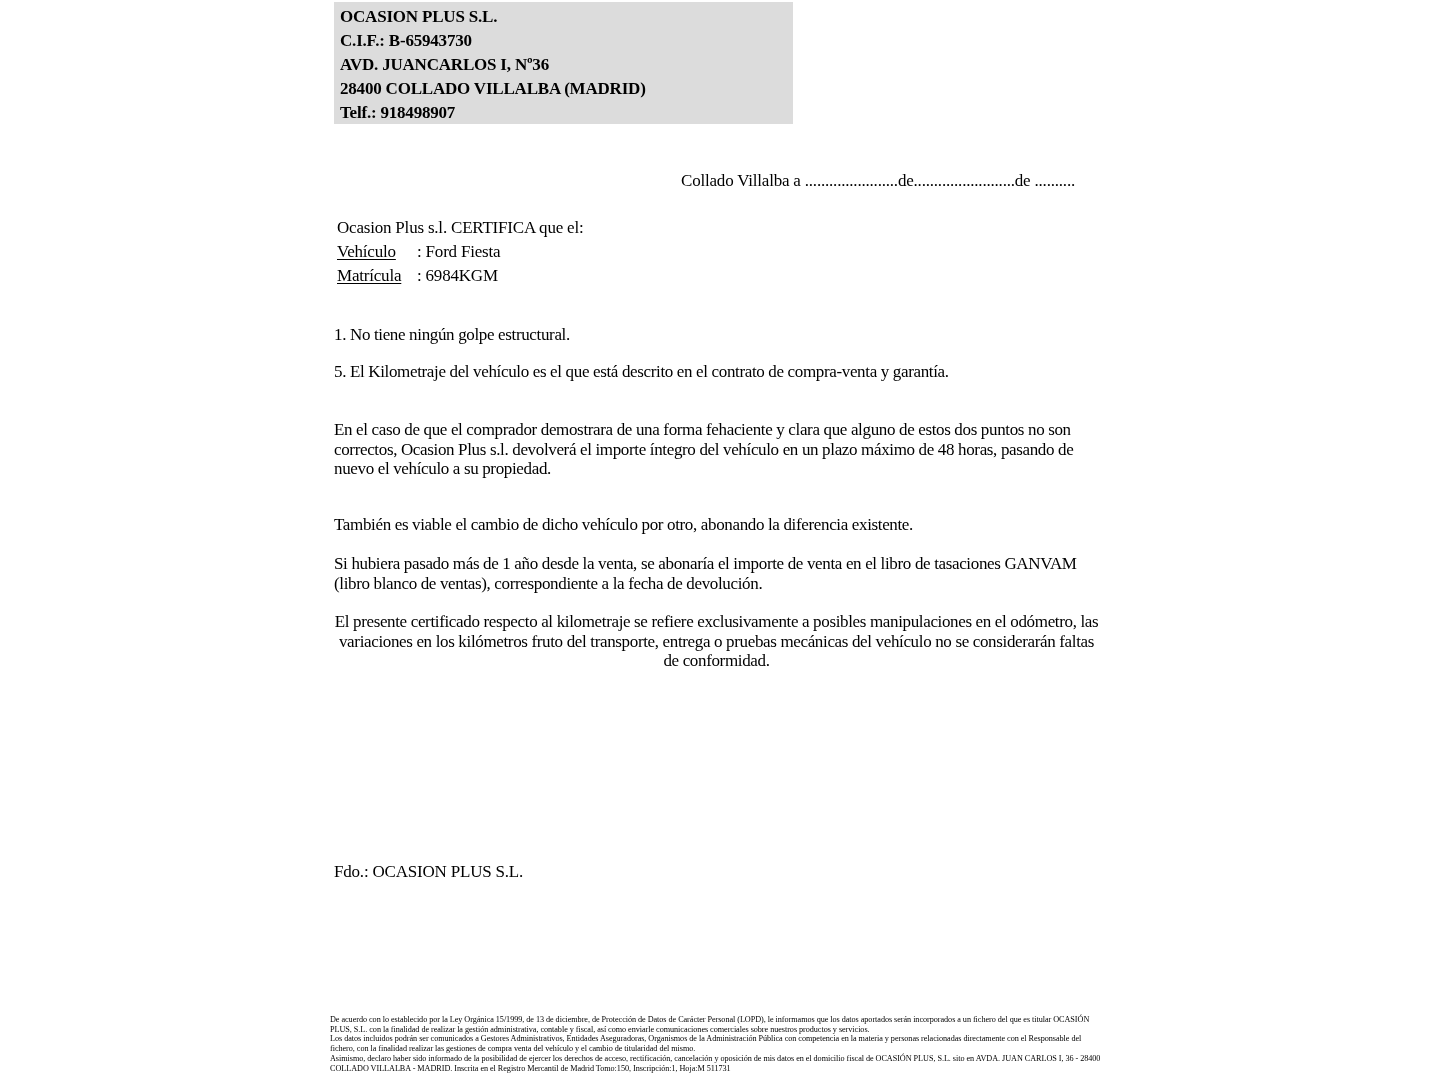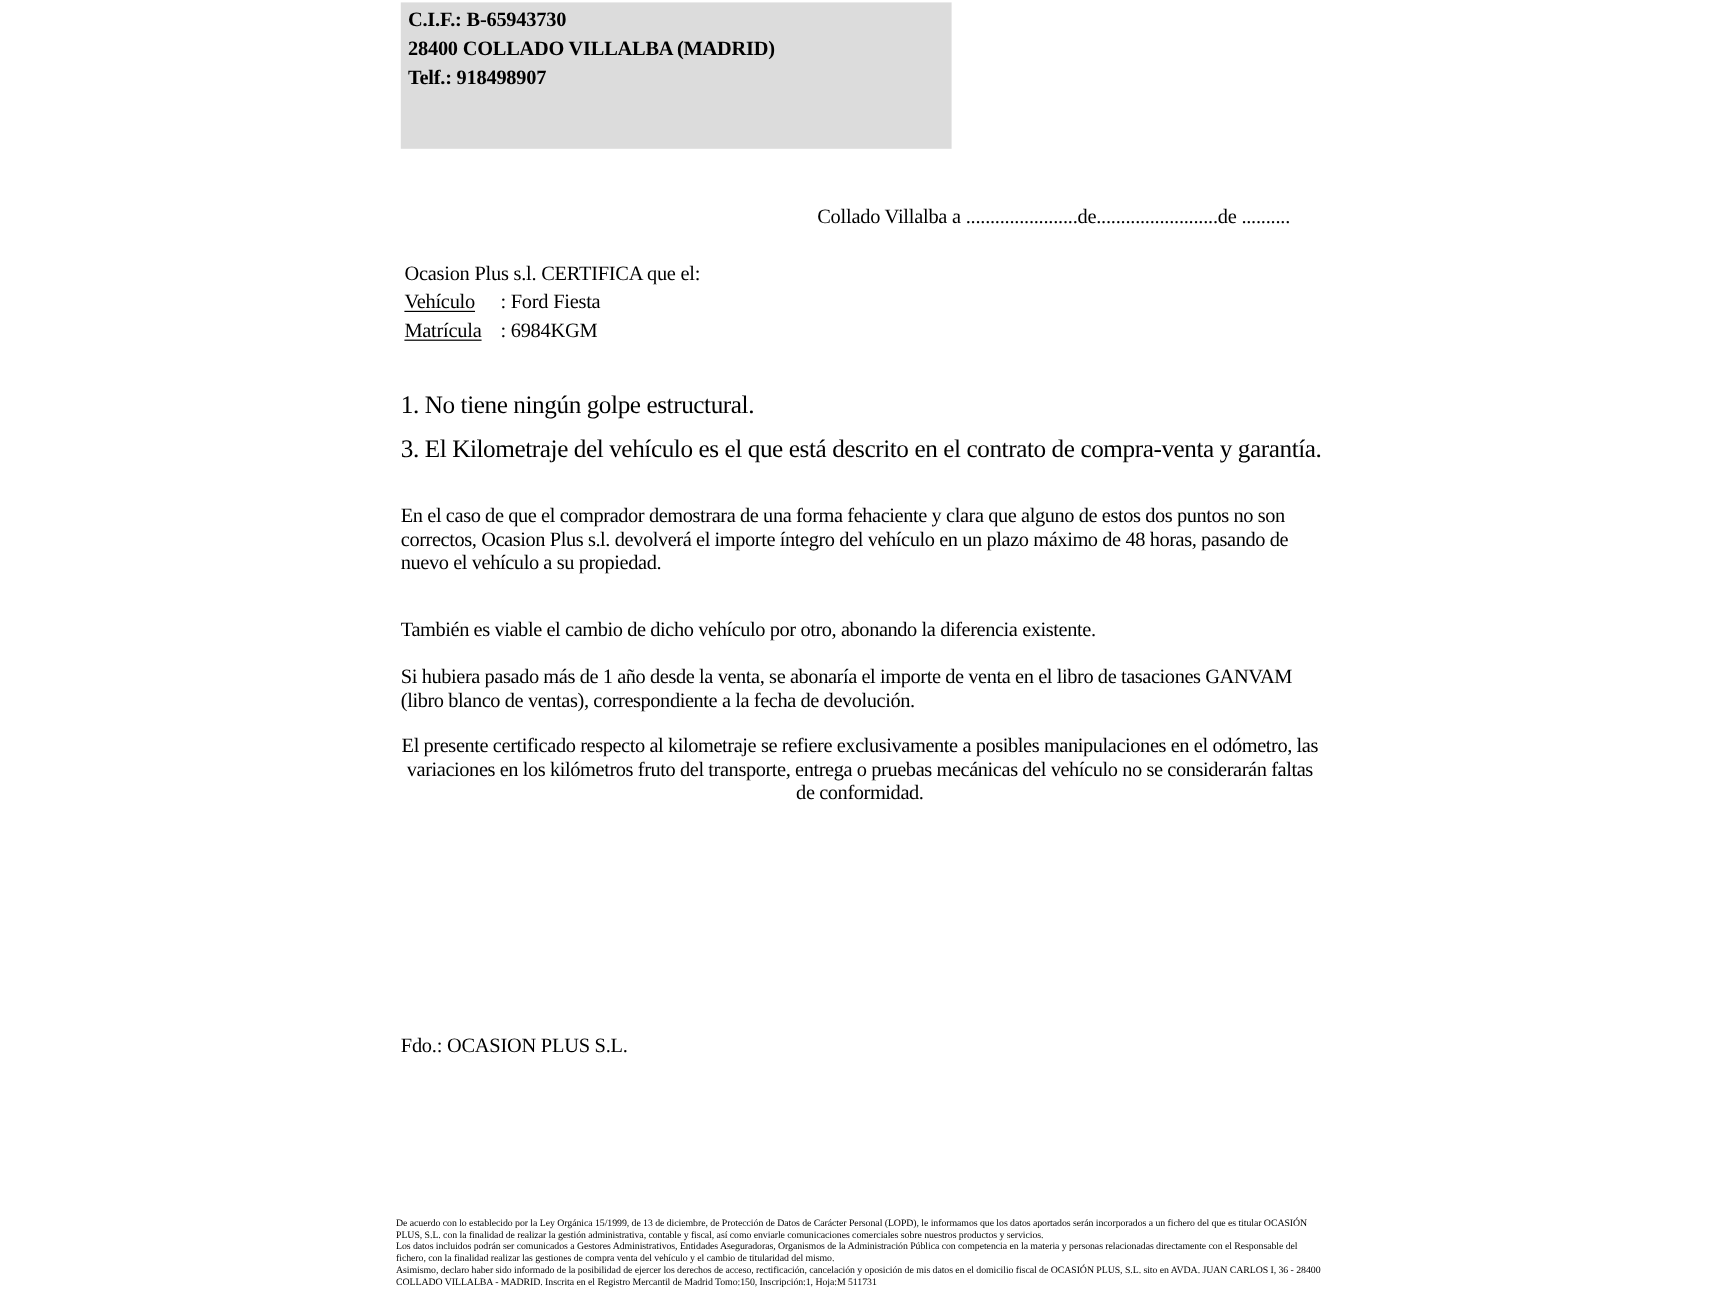--- a/index.html
+++ b/index.html
@@ -55,21 +55,21 @@
   }
   .cert-label {
     display: inline-block;
     width: 80px;
     text-decoration: underline;
     text-underline-offset: 2px;
   }
   .point {
     position: absolute;
     left: 334px;
-    font-size: 21px;
+    font-size: 17px;
     letter-spacing: -0.35px;
     white-space: nowrap;
   }
   .point-1 { top: 325px; }
   .point-2 { top: 362px; }
   .para {
     position: absolute;
     left: 334px;
     width: 765px;
     font-size: 17px;
@@ -98,35 +98,37 @@
     letter-spacing: -0.05px;
   }
   .legal-para { margin: 0; }
 </style>
 </head>
 <body>
 
 <div class="page" style="background: rgb(255, 255, 255); color: rgb(0, 0, 0);">
 
   <div class="header-box" style="background: rgb(220, 220, 220);">
+    <div class="hline">OCASION PLUS S.L.</div>
     <div class="hline">C.I.F.: B-65943730</div>
+    <div class="hline">AVD. JUANCARLOS I, Nº36</div>
     <div class="hline">28400 COLLADO VILLALBA (MADRID)</div>
     <div class="hline">Telf.: 918498907</div>
   </div>
 
   <div class="date-line">Collado Villalba a .......................de.........................de ..........</div>
 
   <div class="certify-block">
     <div class="cline">Ocasion Plus s.l. CERTIFICA que el:</div>
     <div class="cline"><span class="cert-label">Vehículo</span><span>: Ford Fiesta</span></div>
     <div class="cline"><span class="cert-label">Matrícula</span><span>: 6984KGM</span></div>
   </div>
 
   <div class="point point-1">1. No tiene ningún golpe estructural.</div>
-  <div class="point point-2">3. El Kilometraje del vehículo es el que está descrito en el contrato de compra-venta y garantía.</div>
+  <div class="point point-2">5. El Kilometraje del vehículo es el que está descrito en el contrato de compra-venta y garantía.</div>
 
   <div class="para para-1">En el caso de que el comprador demostrara de una forma fehaciente y clara que alguno de estos dos puntos no son correctos, Ocasion Plus s.l. devolverá el importe íntegro del vehículo en un plazo máximo de 48 horas, pasando de nuevo el vehículo a su propiedad.</div>
   <div class="para para-2">También es viable el cambio de dicho vehículo por otro, abonando la diferencia existente.</div>
   <div class="para para-3">Si hubiera pasado más de 1 año desde la venta, se abonaría el importe de venta en el libro de tasaciones GANVAM (libro blanco de ventas), correspondiente a la fecha de devolución.</div>
   <div class="para para-4">El presente certificado respecto al kilometraje se refiere exclusivamente a posibles manipulaciones en el odómetro, las variaciones en los kilómetros fruto del transporte, entrega o pruebas mecánicas del vehículo no se considerarán faltas de conformidad.</div>
 
   <div class="signature">Fdo.: OCASION PLUS S.L.</div>
 
   <div class="legal-block">
     <p class="legal-para">De acuerdo con lo establecido por la Ley Orgánica 15/1999, de 13 de diciembre, de Protección de Datos de Carácter Personal (LOPD), le informamos que los datos aportados serán incorporados a un fichero del que es titular OCASIÓN PLUS, S.L. con la finalidad de realizar la gestión administrativa, contable y fiscal, así como enviarle comunicaciones comerciales sobre nuestros productos y servicios.</p>

